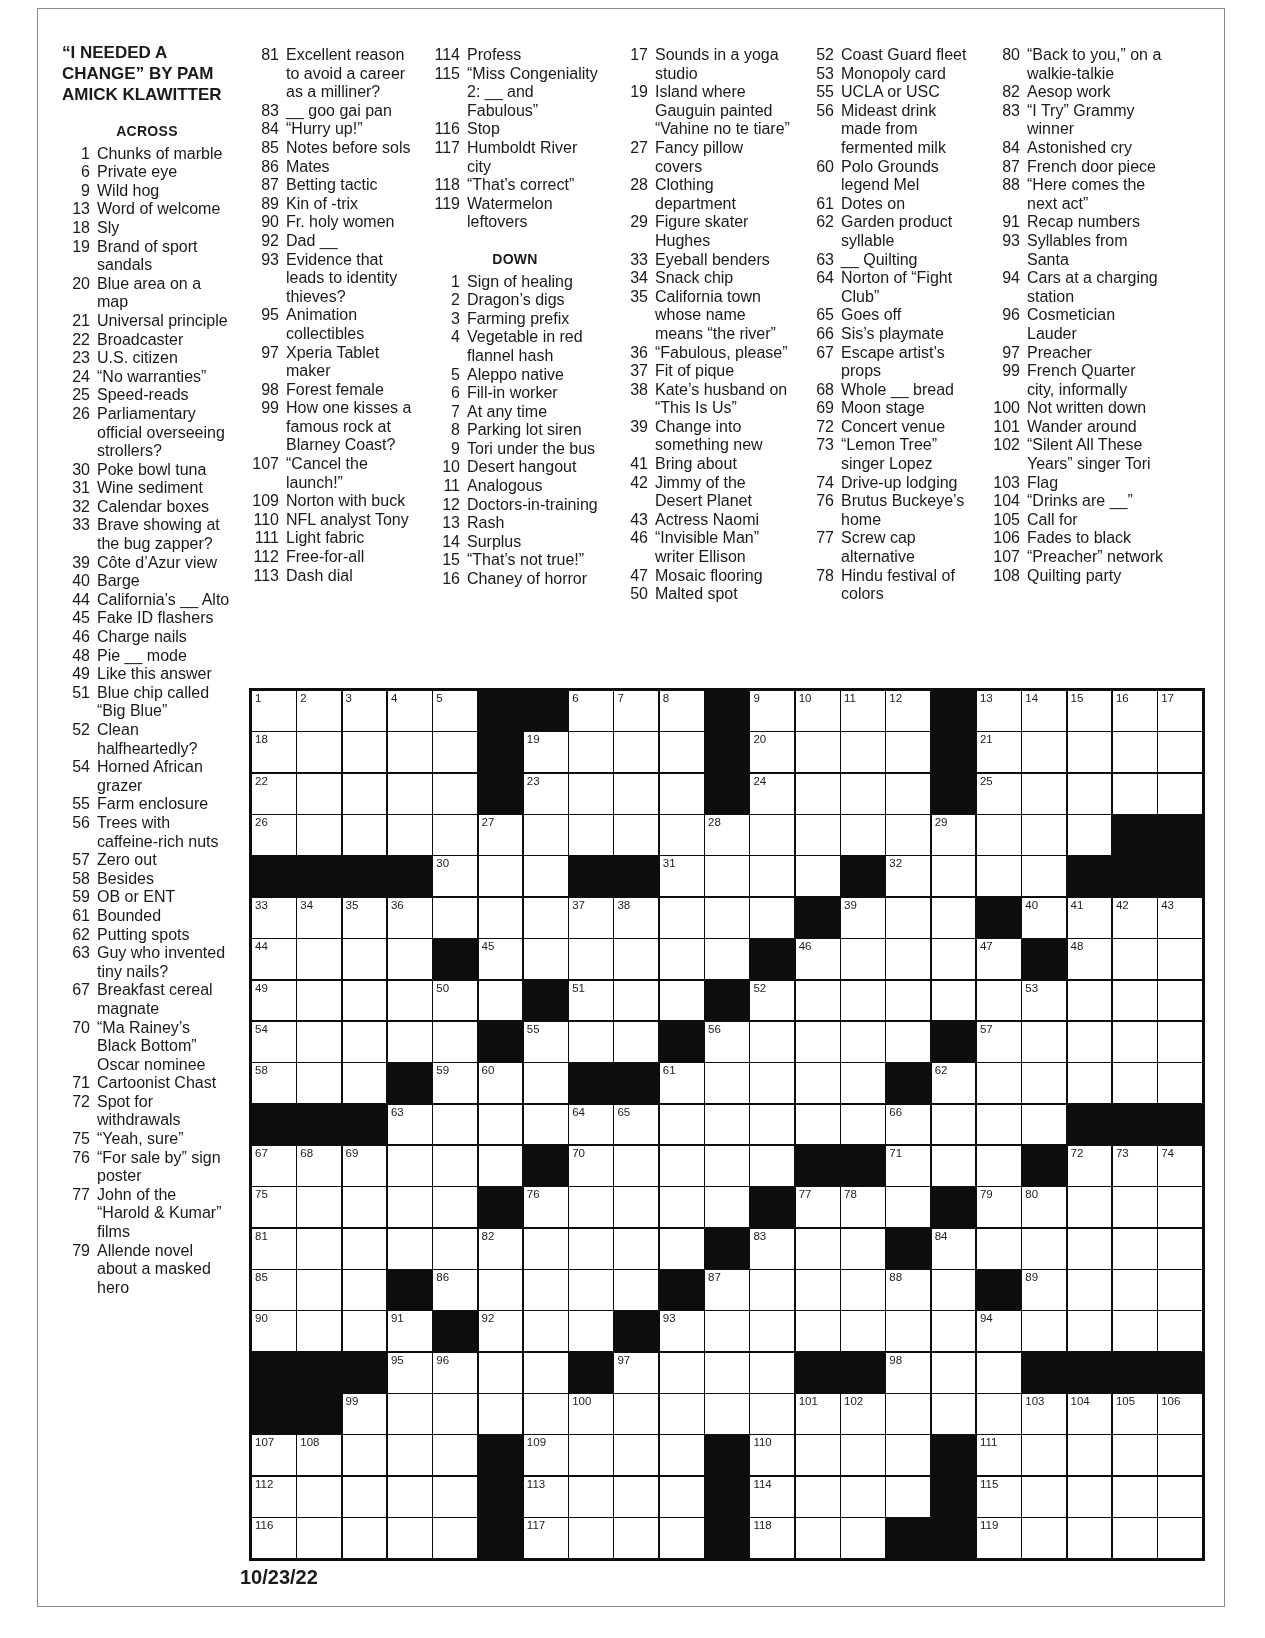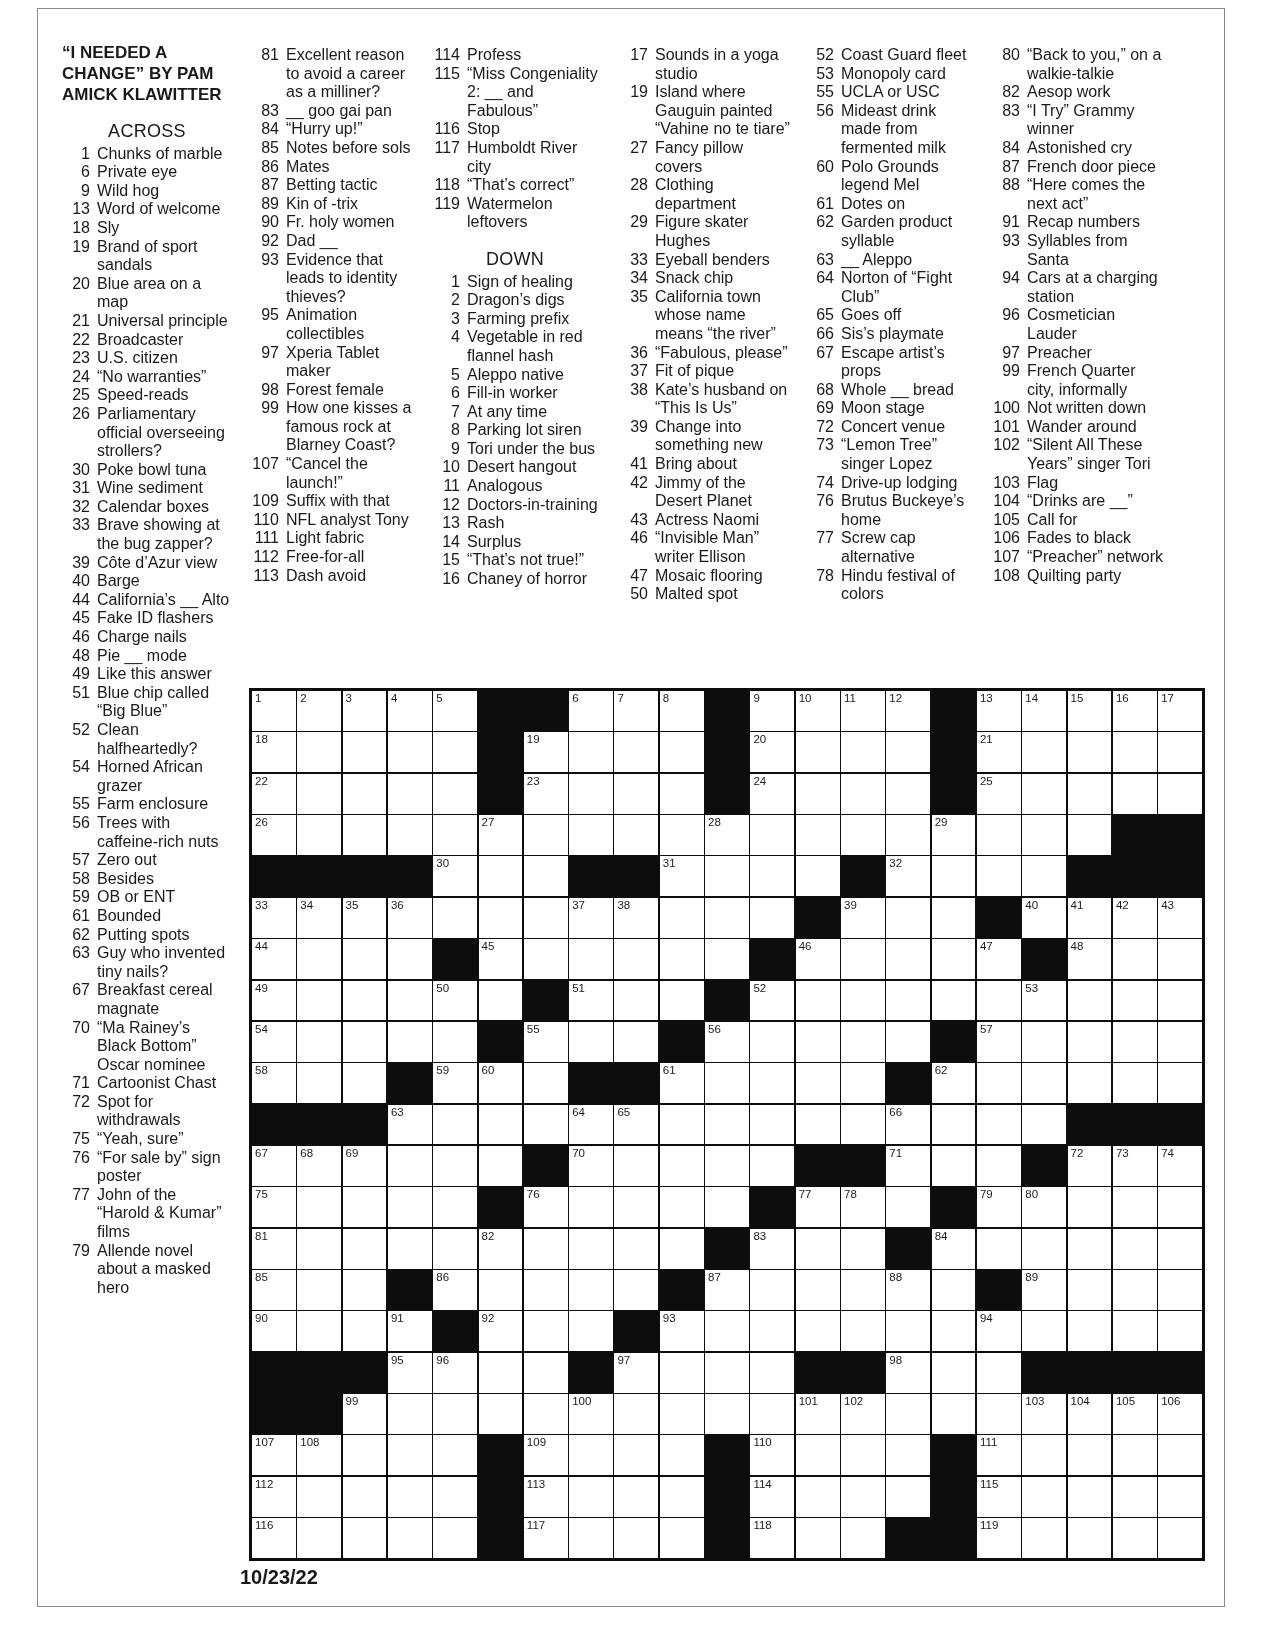--- a/index.html
+++ b/index.html
@@ -2,21 +2,21 @@
 <html><head>
 <meta charset="utf-8">
 <style>
   html,body{margin:0;padding:0;}
   body{width:1265px;height:1638px;position:relative;background:#ffffff;
        font-family:"Liberation Sans","DejaVu Sans",sans-serif;color:#1a1a1a;}
   .frame{position:absolute;left:37px;top:8px;width:1186px;height:1597px;
          border:1px solid #8a8a8a;}
   .title{position:absolute;left:62px;top:42px;width:182px;
          font-size:17px;font-weight:bold;line-height:21px;white-space:pre-line;}
-  .colhead{font-size:18px;font-weight:normal;text-align:center;
+  .colhead{font-size:14px;font-weight:bold;text-align:center;
            margin:0 0 4px 0;letter-spacing:.3px;}
   .cluecol{position:absolute;font-size:16px;line-height:18.6px;}
   .clue{display:flex;}
   .clue .cn{flex:0 0 30px;text-align:right;padding-right:7px;}
   .clue .ct{flex:1;}
   .seg-gap{height:18px;}
   .xw{position:absolute;left:249px;top:688px;width:956px;height:873px;
       box-sizing:border-box;border:3px solid #0d0d0d;background:#0d0d0d;
       display:grid;grid-template-columns:repeat(21,1fr);
       grid-template-rows:repeat(21,1fr);gap:1.5px;}
@@ -269,37 +269,37 @@
     <div class="clue">
       <span class="cn" style="flex-basis: 32px;">99</span>
       <span class="ct">How one kisses a famous rock at Blarney Coast?</span>
     </div>
     <div class="clue">
       <span class="cn" style="flex-basis: 32px;">107</span>
       <span class="ct">“Cancel the launch!”</span>
     </div>
     <div class="clue">
       <span class="cn" style="flex-basis: 32px;">109</span>
-      <span class="ct">Suffix with that</span>
+      <span class="ct">Norton with buck</span>
     </div>
     <div class="clue">
       <span class="cn" style="flex-basis: 32px;">110</span>
       <span class="ct">NFL analyst Tony</span>
     </div>
     <div class="clue">
       <span class="cn" style="flex-basis: 32px;">111</span>
       <span class="ct">Light fabric</span>
     </div>
     <div class="clue">
       <span class="cn" style="flex-basis: 32px;">112</span>
       <span class="ct">Free-for-all</span>
     </div>
     <div class="clue">
       <span class="cn" style="flex-basis: 32px;">113</span>
-      <span class="ct">Dash avoid</span>
+      <span class="ct">Dash dial</span>
     </div>
   </div>
 <div class="cluecol" id="col2" style="left: 428px; top: 46px; width: 174px;">
     <div class="clue">
       <span class="cn" style="flex-basis: 32px;">114</span>
       <span class="ct">Profess</span>
     </div>
     <div class="clue">
       <span class="cn" style="flex-basis: 32px;">115</span>
       <span class="ct">“Miss Congeniality 2: __ and Fabulous”</span>
@@ -485,21 +485,21 @@
     <div class="clue">
       <span class="cn" style="flex-basis: 32px;">61</span>
       <span class="ct">Dotes on</span>
     </div>
     <div class="clue">
       <span class="cn" style="flex-basis: 32px;">62</span>
       <span class="ct">Garden product syllable</span>
     </div>
     <div class="clue">
       <span class="cn" style="flex-basis: 32px;">63</span>
-      <span class="ct">__ Aleppo</span>
+      <span class="ct">__ Quilting</span>
     </div>
     <div class="clue">
       <span class="cn" style="flex-basis: 32px;">64</span>
       <span class="ct">Norton of “Fight Club”</span>
     </div>
     <div class="clue">
       <span class="cn" style="flex-basis: 32px;">65</span>
       <span class="ct">Goes off</span>
     </div>
     <div class="clue">

